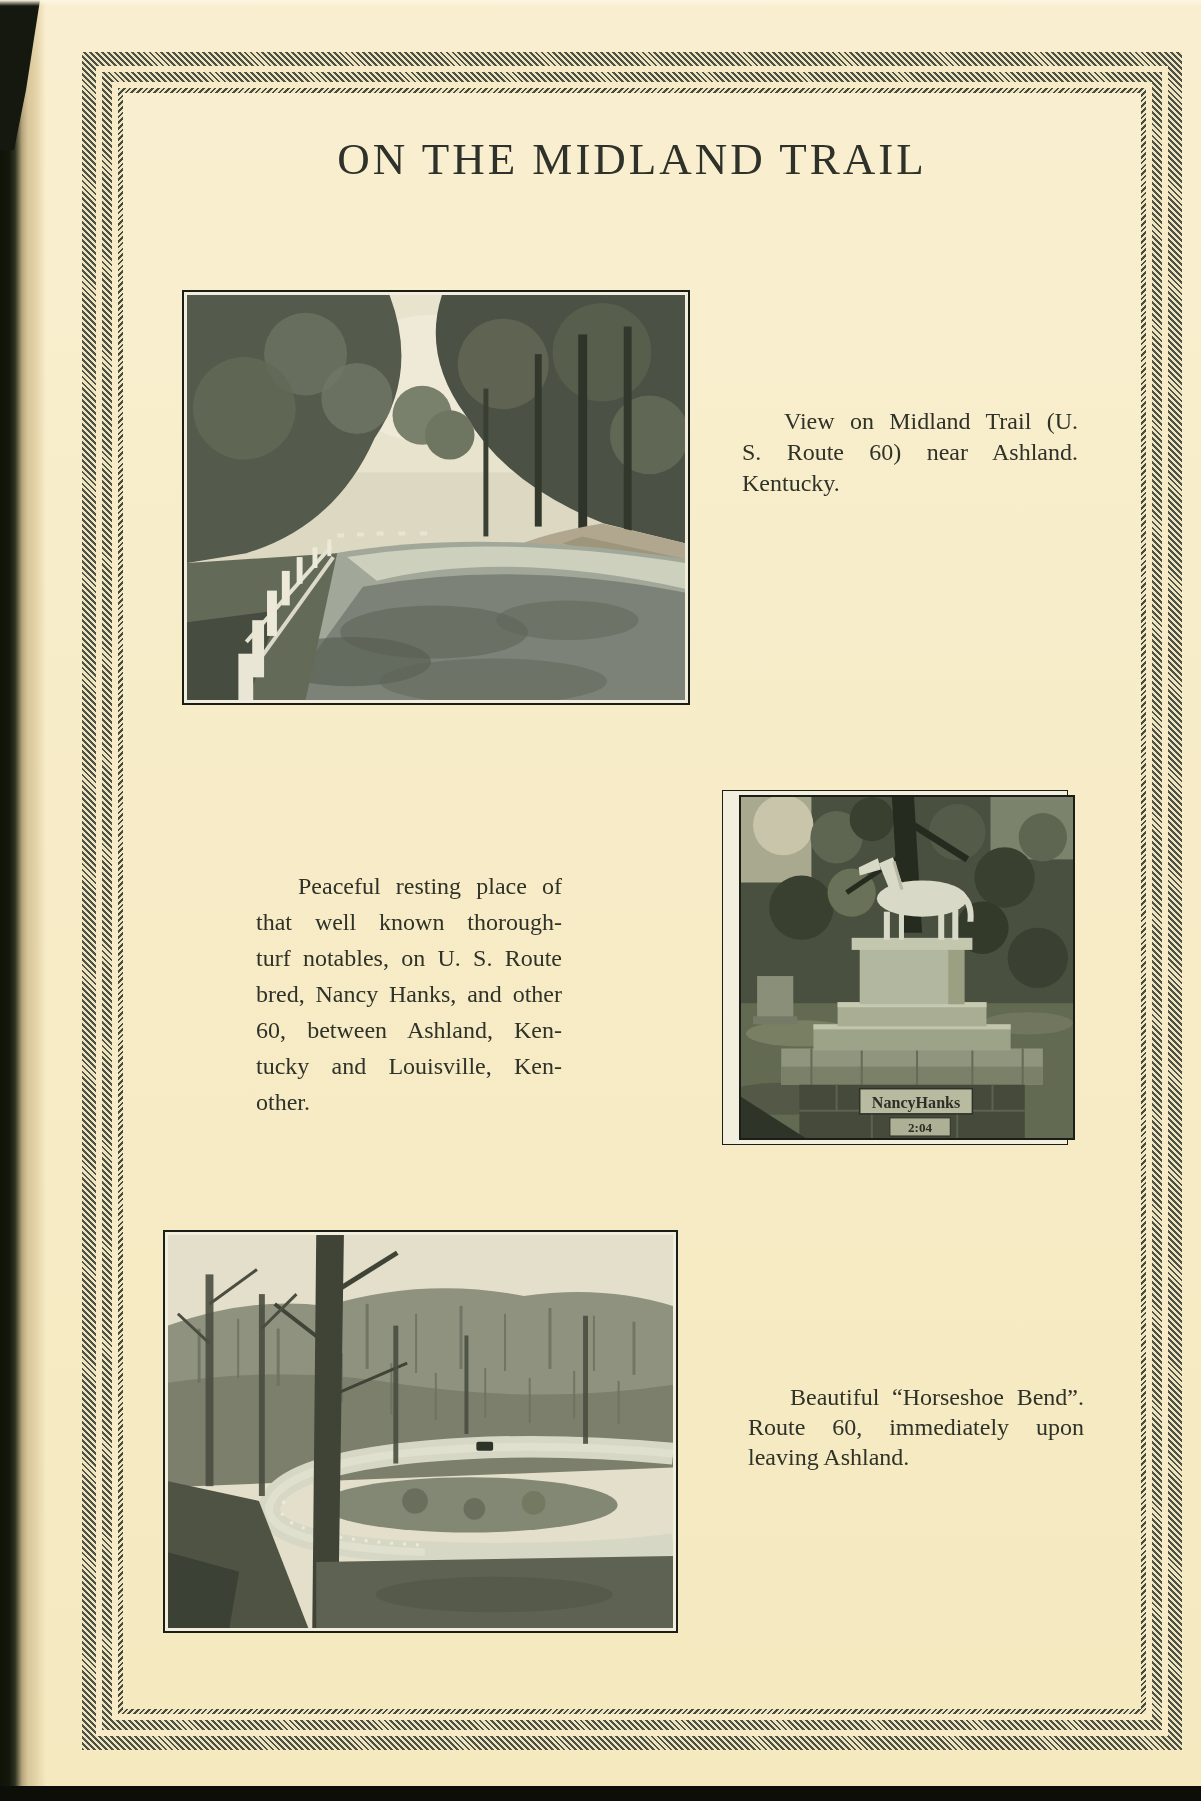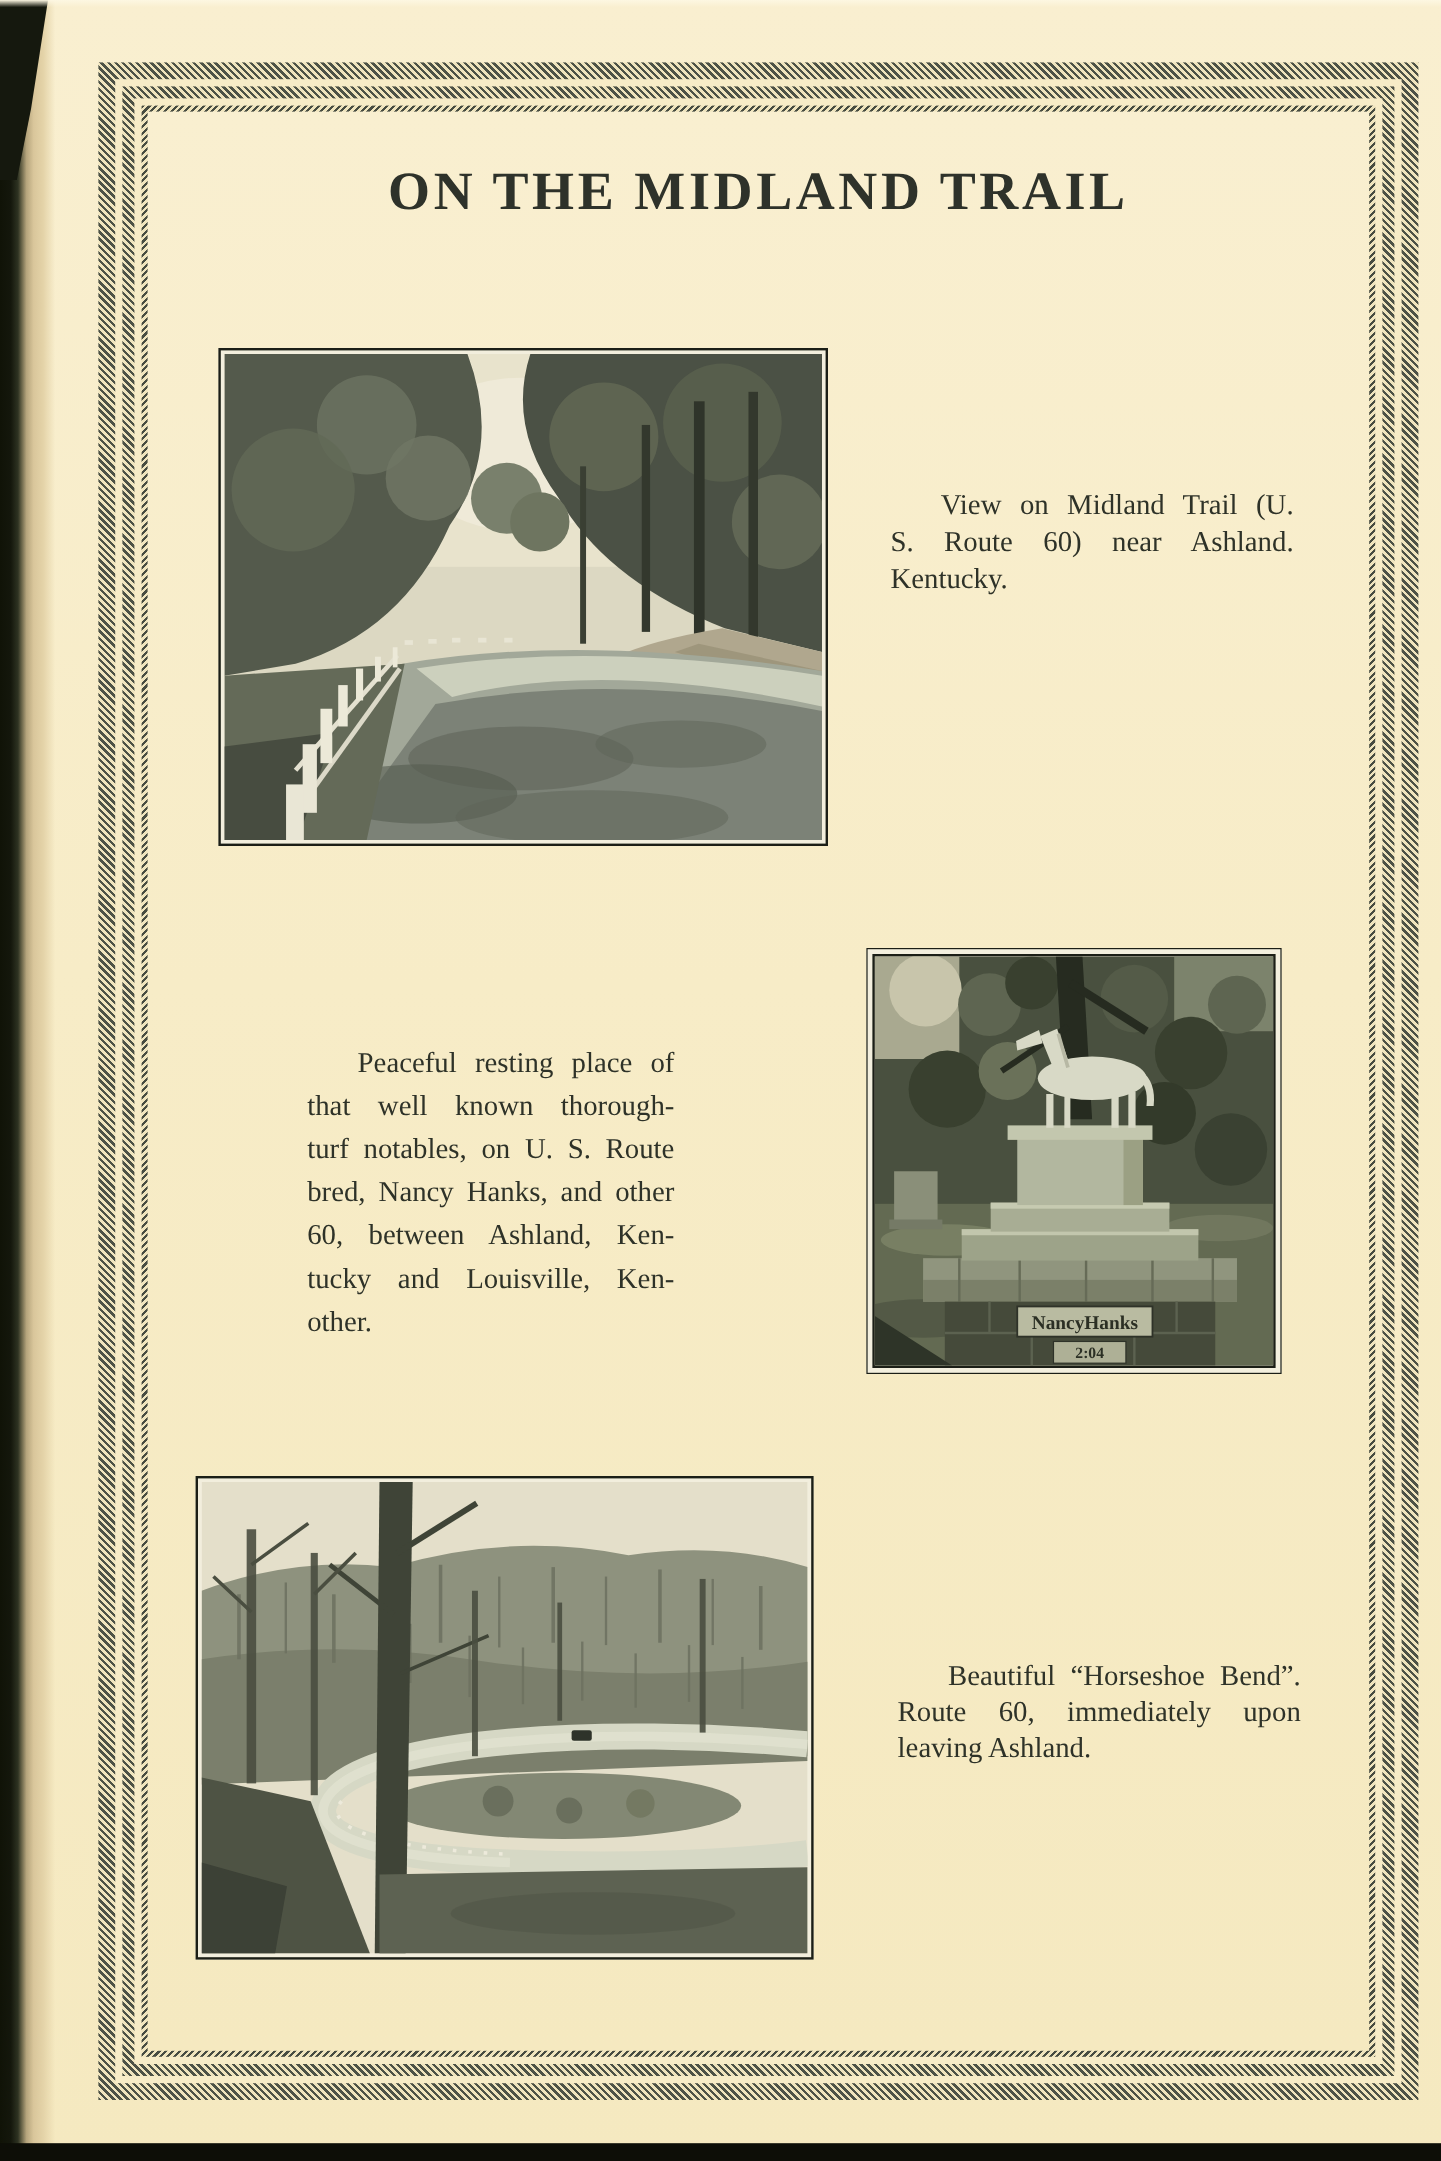--- a/index.html
+++ b/index.html
@@ -38,33 +38,33 @@
   .band.outer{padding:14px;background:repeating-linear-gradient(45deg,#4d5246 0,#4d5246 2px,#efe4bd 2px,#efe4bd 4.2px);}
   .band.mid{padding:10px;background:repeating-linear-gradient(45deg,#4d5246 0,#4d5246 2px,#efe4bd 2px,#efe4bd 4.2px);}
   .band.inner{padding:5px;background:repeating-linear-gradient(135deg,#474c41 0,#474c41 1.8px,#efe4bd 1.8px,#efe4bd 4px);}
   .spacer{background:#f7ecc7;}
   .spacer.g1{padding:6px;}
   .spacer.g2{padding:6px;}
   .inner-area{background:linear-gradient(180deg,#f9efd0 0%,#f7ecc7 45%,#f5e9c0 100%);}
   
   .title{
     position:absolute;left:123px;top:130px;width:1018px;
-    text-align:center;font-size:45px;font-weight:bold;
+    text-align:center;font-size:45px;font-weight:normal;
     letter-spacing:3px;color:#2e322a;line-height:58px;
   }
   
   .photo{position:absolute;box-sizing:border-box;border:2px solid #1b1e16;background:#f2eedd;}
   .photo svg{display:block;width:100%;height:100%;}
   .photo1{left:182px;top:290px;width:508px;height:415px;padding:3px;}
   .photo3{left:163px;top:1230px;width:515px;height:403px;padding:3px;}
   .photo2-outer{
     position:absolute;left:722px;top:790px;width:346px;height:355px;
     box-sizing:border-box;border:1.5px solid #1b1e16;padding:4px;background:#f3efde;
   }
-  .photo2-inner{box-sizing:border-box;width:100%;height:100%;border:2px solid #1b1e16;}
+  .photo2-inner{box-sizing:border-box;width:100%;height:100%;border:2px solid #1b1e16;margin-left:12px;}
   .photo2-inner svg{display:block;width:100%;height:100%;}
   
   .caption{position:absolute;font-size:24px;color:#2e3228;}
   .caption .cline{white-space:nowrap;}
   .caption .just{text-align:justify;text-align-last:justify;white-space:normal;}
   .caption .indent{padding-left:42px;}
   .caption1{left:742px;top:406px;width:336px;line-height:31px;}
   .caption2{left:256px;top:868px;width:306px;line-height:36px;}
   .caption3{left:748px;top:1362px;width:336px;line-height:30px;margin-top:20px;}
 </style>

